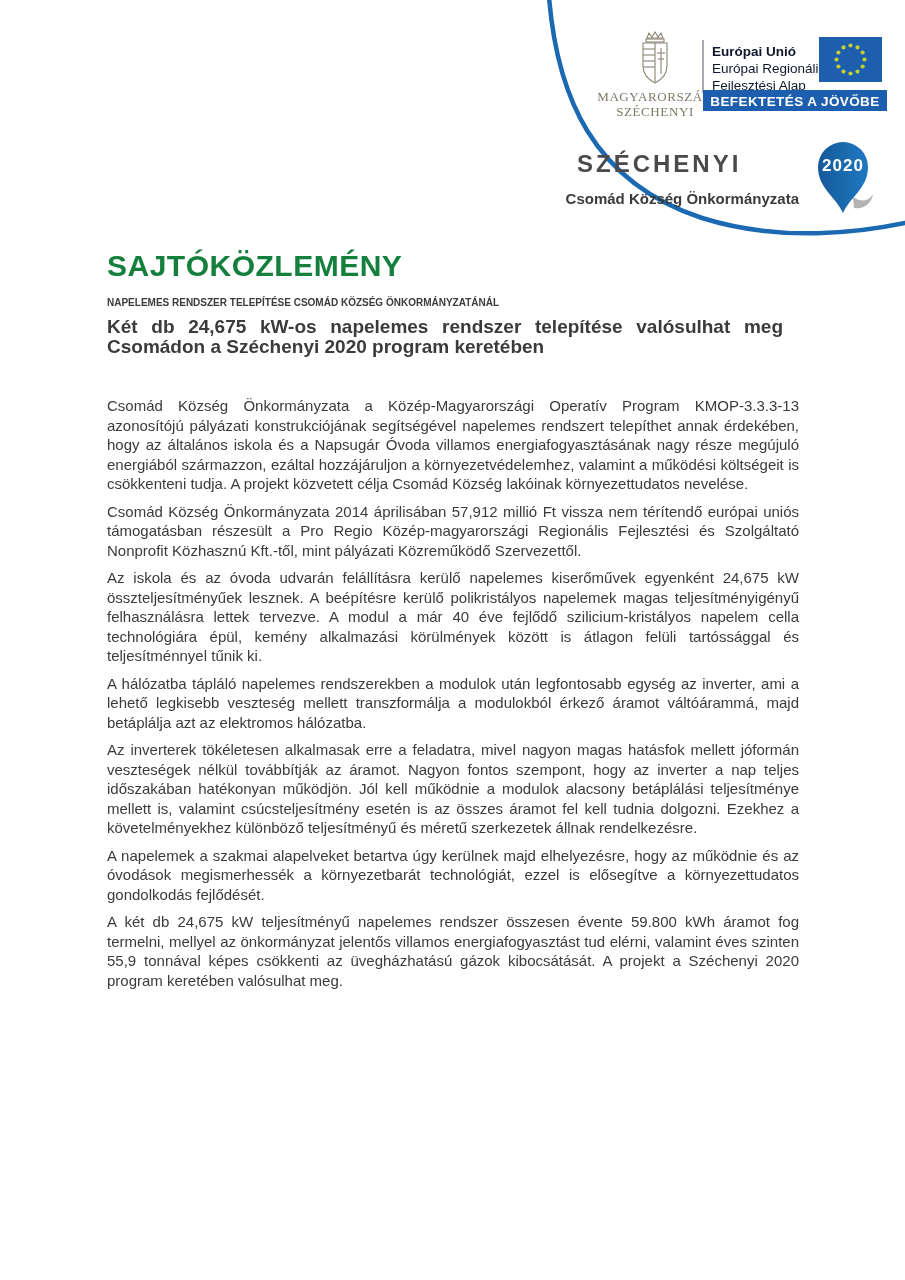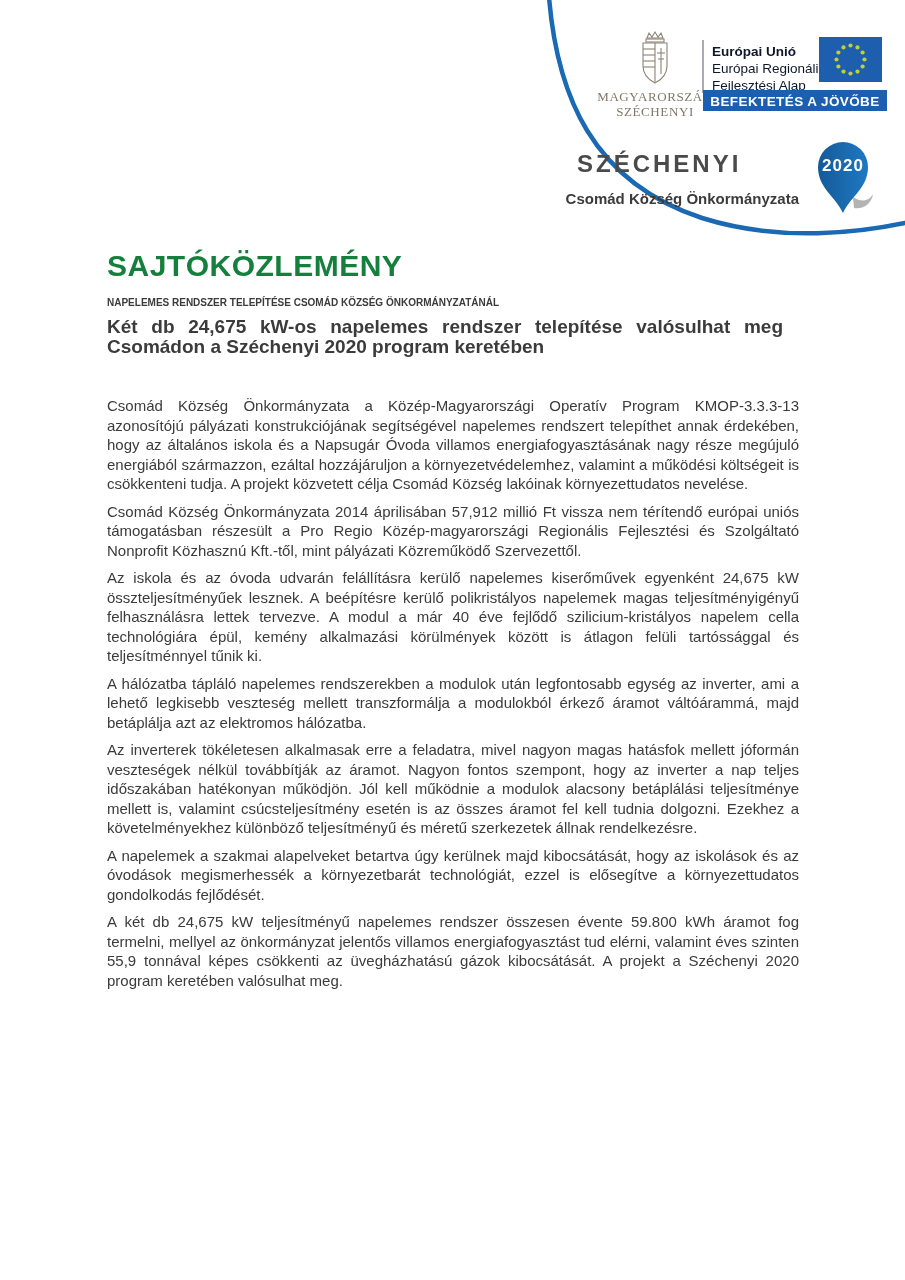--- a/index.html
+++ b/index.html
@@ -146,16 +146,16 @@
   <p class="org">Csomád Község Önkormányzata</p>
   <h1 class="title">SAJTÓKÖZLEMÉNY</h1>
   <h2 class="headline">NAPELEMES RENDSZER TELEPÍTÉSE CSOMÁD KÖZSÉG ÖNKORMÁNYZATÁNÁL</h2>
   <p class="lead">Két db 24,675 kW-os napelemes rendszer telepítése valósulhat meg Csomádon a Széchenyi 2020 program keretében</p>
   <div class="body-text">
     <p>Csomád Község Önkormányzata a Közép-Magyarországi Operatív Program KMOP-3.3.3-13 azonosítójú pályázati konstrukciójának segítségével napelemes rendszert telepíthet annak érdekében, hogy az általános iskola és a Napsugár Óvoda villamos energiafogyasztásának nagy része megújuló energiából származzon, ezáltal hozzájáruljon a környezetvédelemhez, valamint a működési költségeit is csökkenteni tudja. A projekt közvetett célja Csomád Község lakóinak környezettudatos nevelése.</p>
     <p>Csomád Község Önkormányzata 2014 áprilisában 57,912 millió Ft vissza nem térítendő európai uniós támogatásban részesült a Pro Regio Közép-magyarországi Regionális Fejlesztési és Szolgáltató Nonprofit Közhasznú Kft.-től, mint pályázati Közreműködő Szervezettől.</p>
     <p>Az iskola és az óvoda udvarán felállításra kerülő napelemes kiserőművek egyenként 24,675 kW összteljesítményűek lesznek. A beépítésre kerülő polikristályos napelemek magas teljesítményigényű felhasználásra lettek tervezve. A modul a már 40 éve fejlődő szilicium-kristályos napelem cella technológiára épül, kemény alkalmazási körülmények között is átlagon felüli tartóssággal és teljesítménnyel tűnik ki.</p>
     <p>A hálózatba tápláló napelemes rendszerekben a modulok után legfontosabb egység az inverter, ami a lehető legkisebb veszteség mellett transzformálja a modulokból érkező áramot váltóárammá, majd betáplálja azt az elektromos hálózatba.</p>
     <p>Az inverterek tökéletesen alkalmasak erre a feladatra, mivel nagyon magas hatásfok mellett jóformán veszteségek nélkül továbbítják az áramot. Nagyon fontos szempont, hogy az inverter a nap teljes időszakában hatékonyan működjön. Jól kell működnie a modulok alacsony betáplálási teljesítménye mellett is, valamint csúcsteljesítmény esetén is az összes áramot fel kell tudnia dolgozni. Ezekhez a követelményekhez különböző teljesítményű és méretű szerkezetek állnak rendelkezésre.</p>
-    <p>A napelemek a szakmai alapelveket betartva úgy kerülnek majd kibocsátását, hogy az iskolások és az óvodások megismerhessék a környezetbarát technológiát, ezzel is elősegítve a környezettudatos gondolkodás fejlődését.</p>
+    <p>A napelemek a szakmai alapelveket betartva úgy kerülnek majd elhelyezésre, hogy az működnie és az óvodások megismerhessék a környezetbarát technológiát, ezzel is elősegítve a környezettudatos gondolkodás fejlődését.</p>
     <p>A két db 24,675 kW teljesítményű napelemes rendszer összesen évente 59.800 kWh áramot fog termelni, mellyel az önkormányzat jelentős villamos energiafogyasztást tud elérni, valamint éves szinten 55,9 tonnával képes csökkenti az üvegházhatású gázok kibocsátását. A projekt a Széchenyi 2020 program keretében valósulhat meg.</p>
   </div>
 </div>
 
 </body></html>

